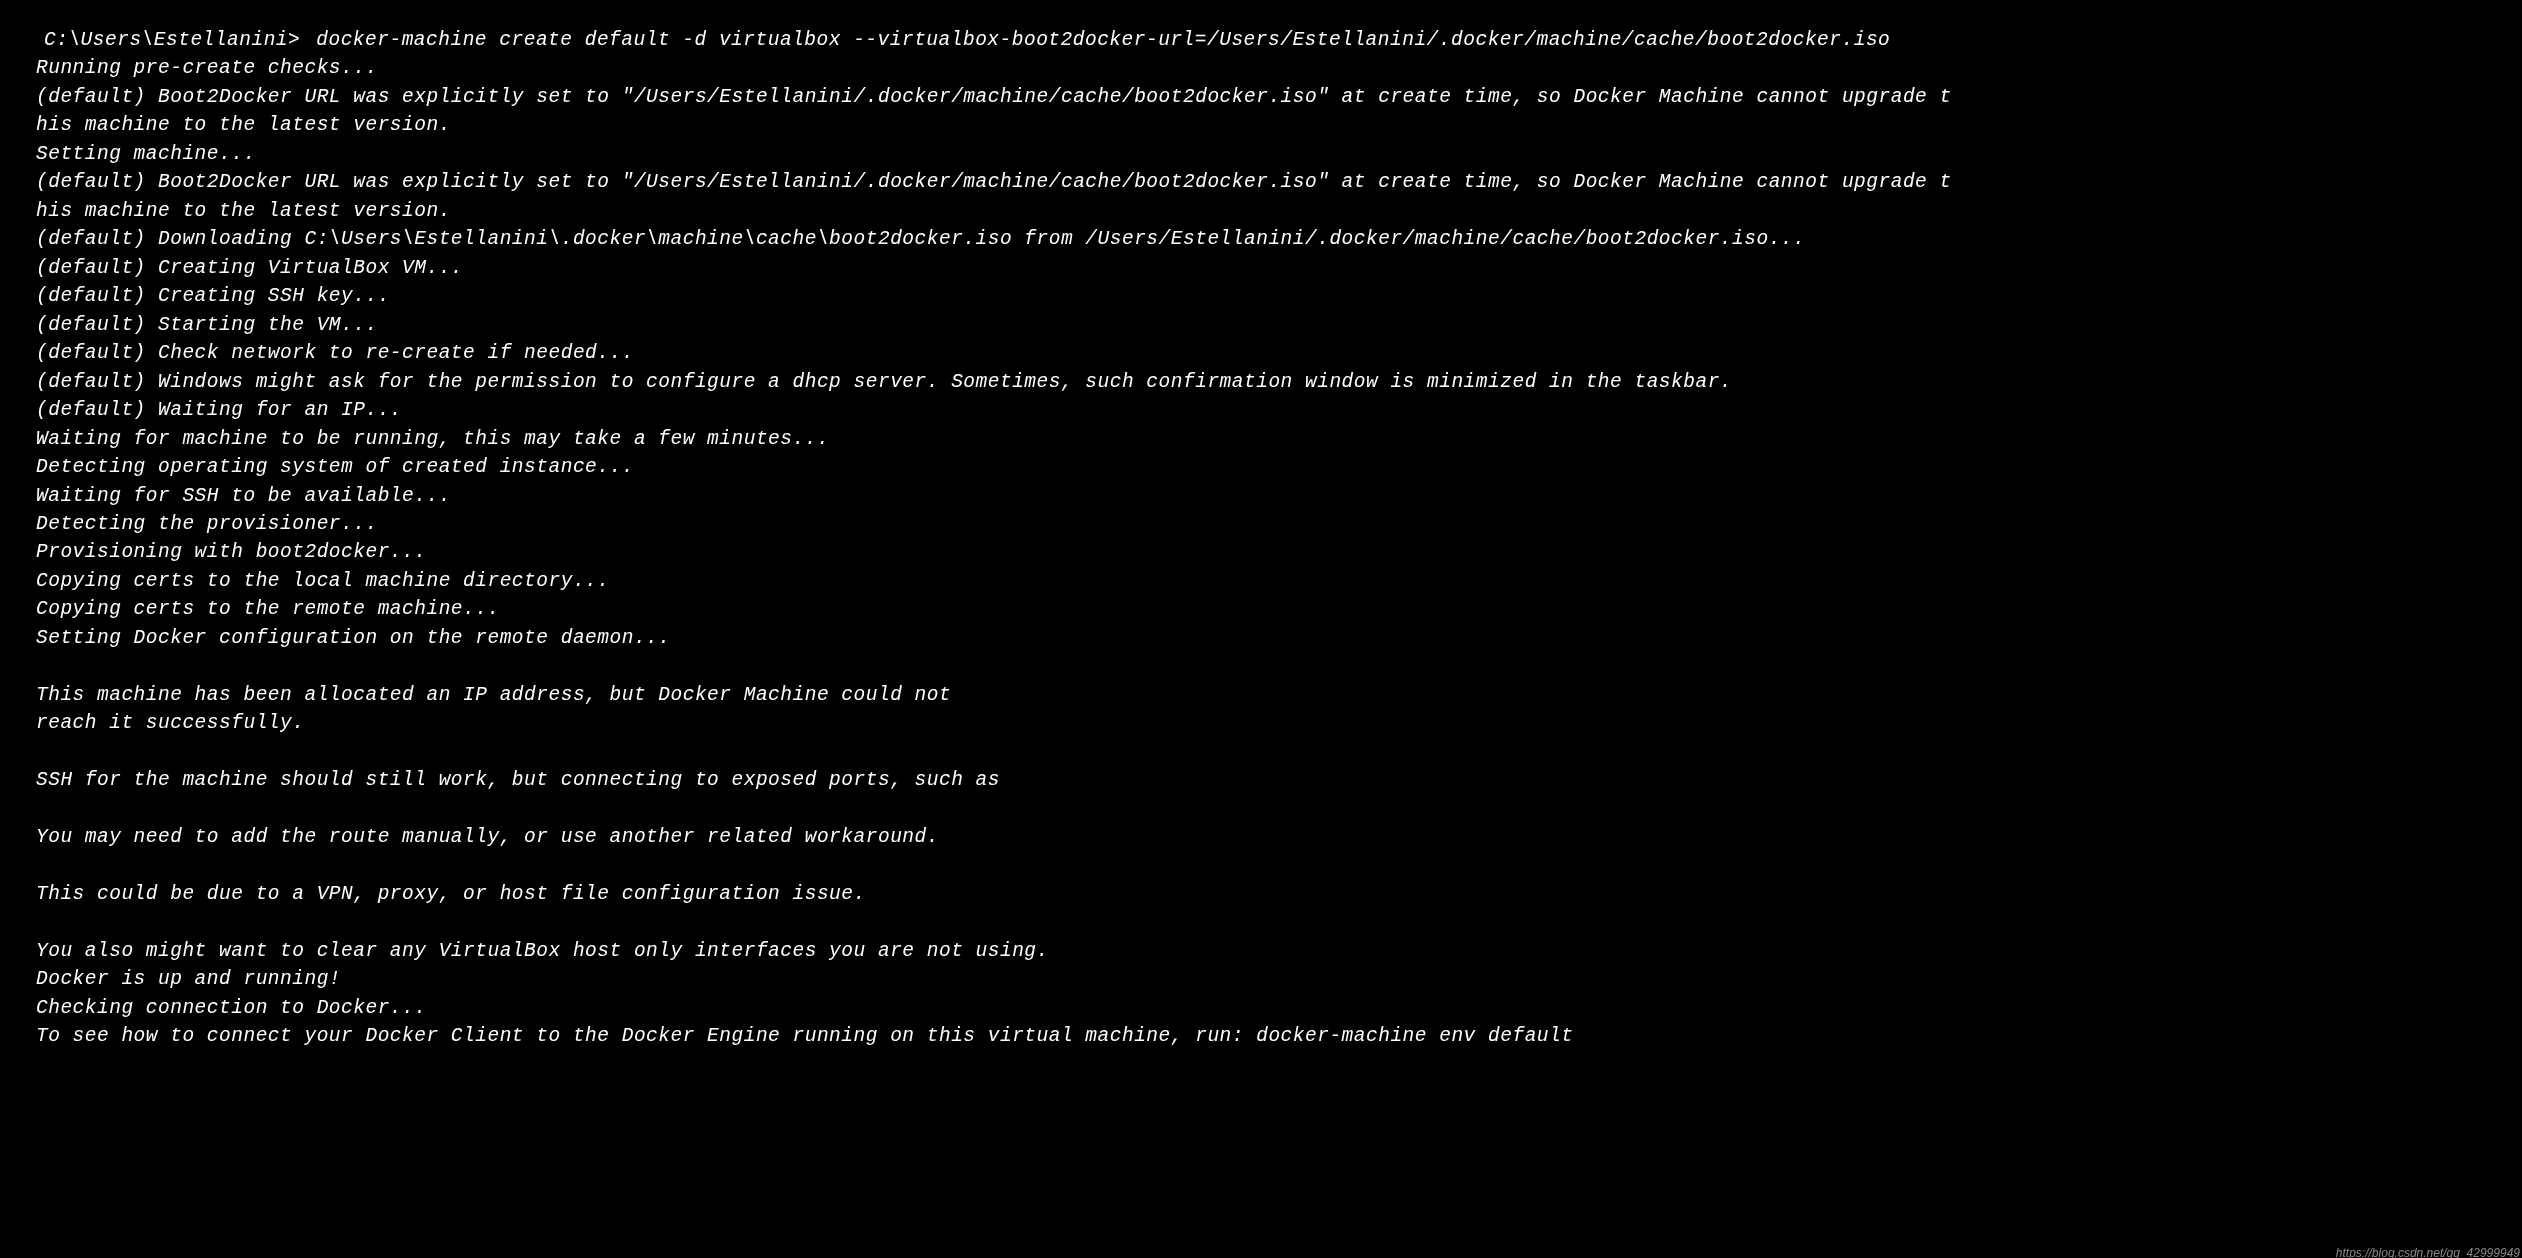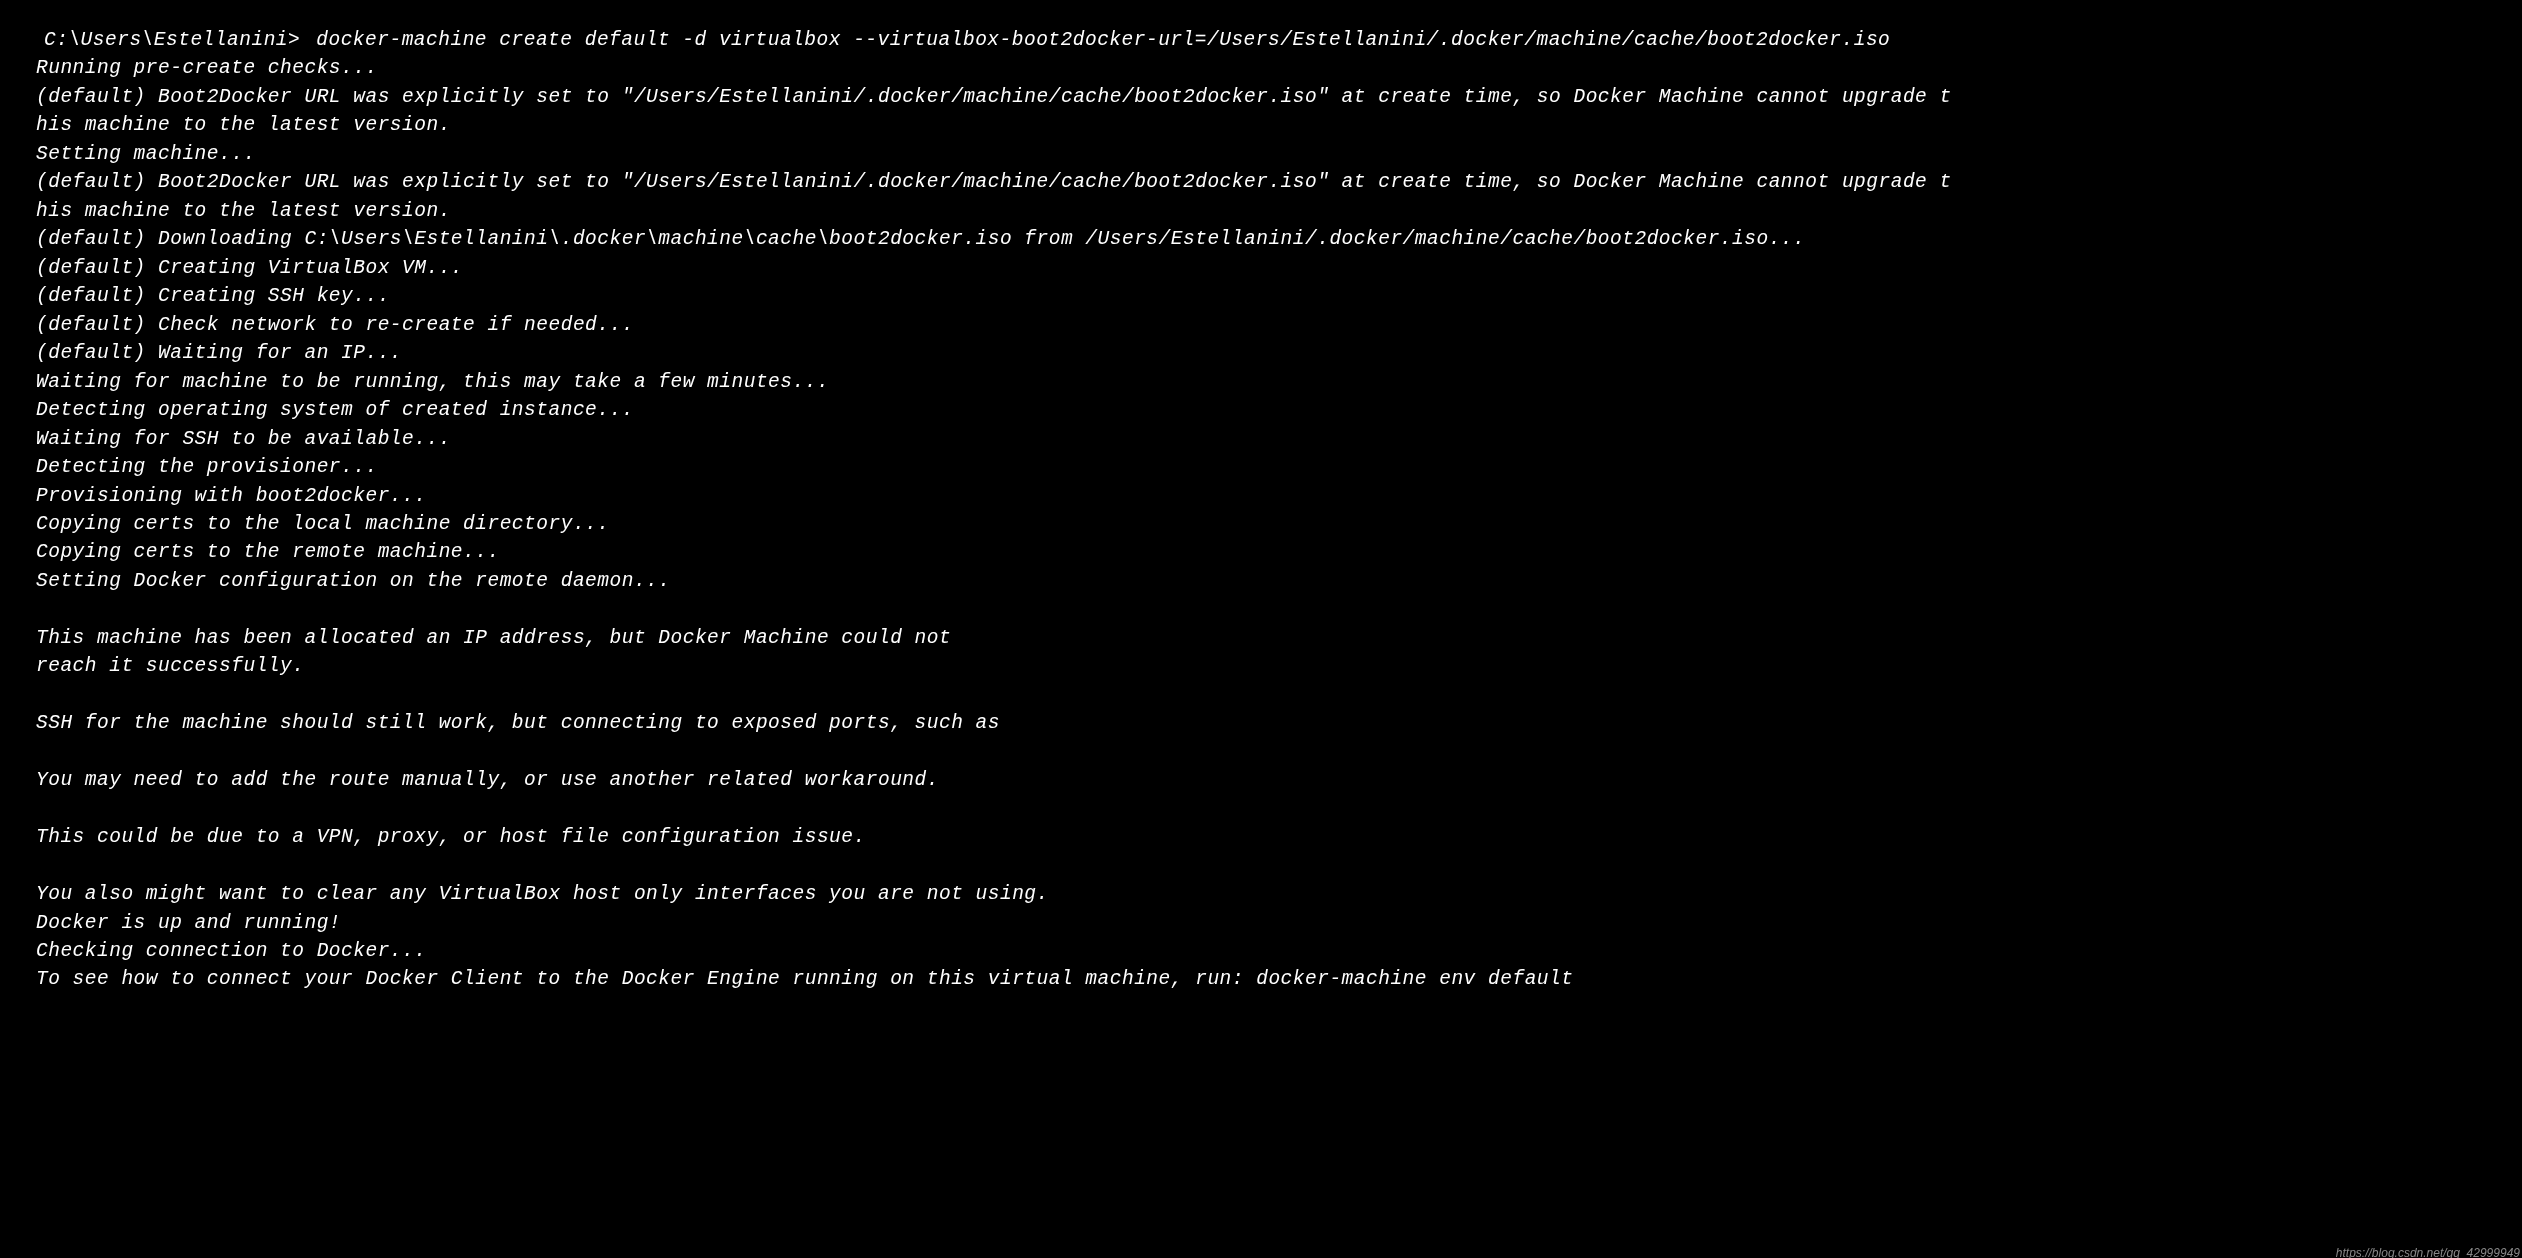--- a/index.html
+++ b/index.html
@@ -48,21 +48,23 @@
   <div class="terminal-line"><span class="prompt">C:\Users\Estellanini&gt;</span><span class="command">docker-machine create default -d virtualbox --virtualbox-boot2docker-url=/Users/Estellanini/.docker/machine/cache/boot2docker.iso</span></div>
   <div class="terminal-line">Running pre-create checks...</div>
   <div class="terminal-line">(default) Boot2Docker URL was explicitly set to "/Users/Estellanini/.docker/machine/cache/boot2docker.iso" at create time, so Docker Machine cannot upgrade t</div>
   <div class="terminal-line">his machine to the latest version.</div>
   <div class="terminal-line">Setting machine...</div>
   <div class="terminal-line">(default) Boot2Docker URL was explicitly set to "/Users/Estellanini/.docker/machine/cache/boot2docker.iso" at create time, so Docker Machine cannot upgrade t</div>
   <div class="terminal-line">his machine to the latest version.</div>
   <div class="terminal-line">(default) Downloading C:\Users\Estellanini\.docker\machine\cache\boot2docker.iso from /Users/Estellanini/.docker/machine/cache/boot2docker.iso...</div>
   <div class="terminal-line">(default) Creating VirtualBox VM...</div>
   <div class="terminal-line">(default) Creating SSH key...</div>
+  <div class="terminal-line">(default) Starting the VM...</div>
   <div class="terminal-line">(default) Check network to re-create if needed...</div>
+  <div class="terminal-line">(default) Windows might ask for the permission to configure a dhcp server. Sometimes, such confirmation window is minimized in the taskbar.</div>
   <div class="terminal-line">(default) Waiting for an IP...</div>
   <div class="terminal-line">Waiting for machine to be running, this may take a few minutes...</div>
   <div class="terminal-line">Detecting operating system of created instance...</div>
   <div class="terminal-line">Waiting for SSH to be available...</div>
   <div class="terminal-line">Detecting the provisioner...</div>
   <div class="terminal-line">Provisioning with boot2docker...</div>
   <div class="terminal-line">Copying certs to the local machine directory...</div>
   <div class="terminal-line">Copying certs to the remote machine...</div>
   <div class="terminal-line">Setting Docker configuration on the remote daemon...</div>
   <div class="terminal-line">&nbsp;</div>

